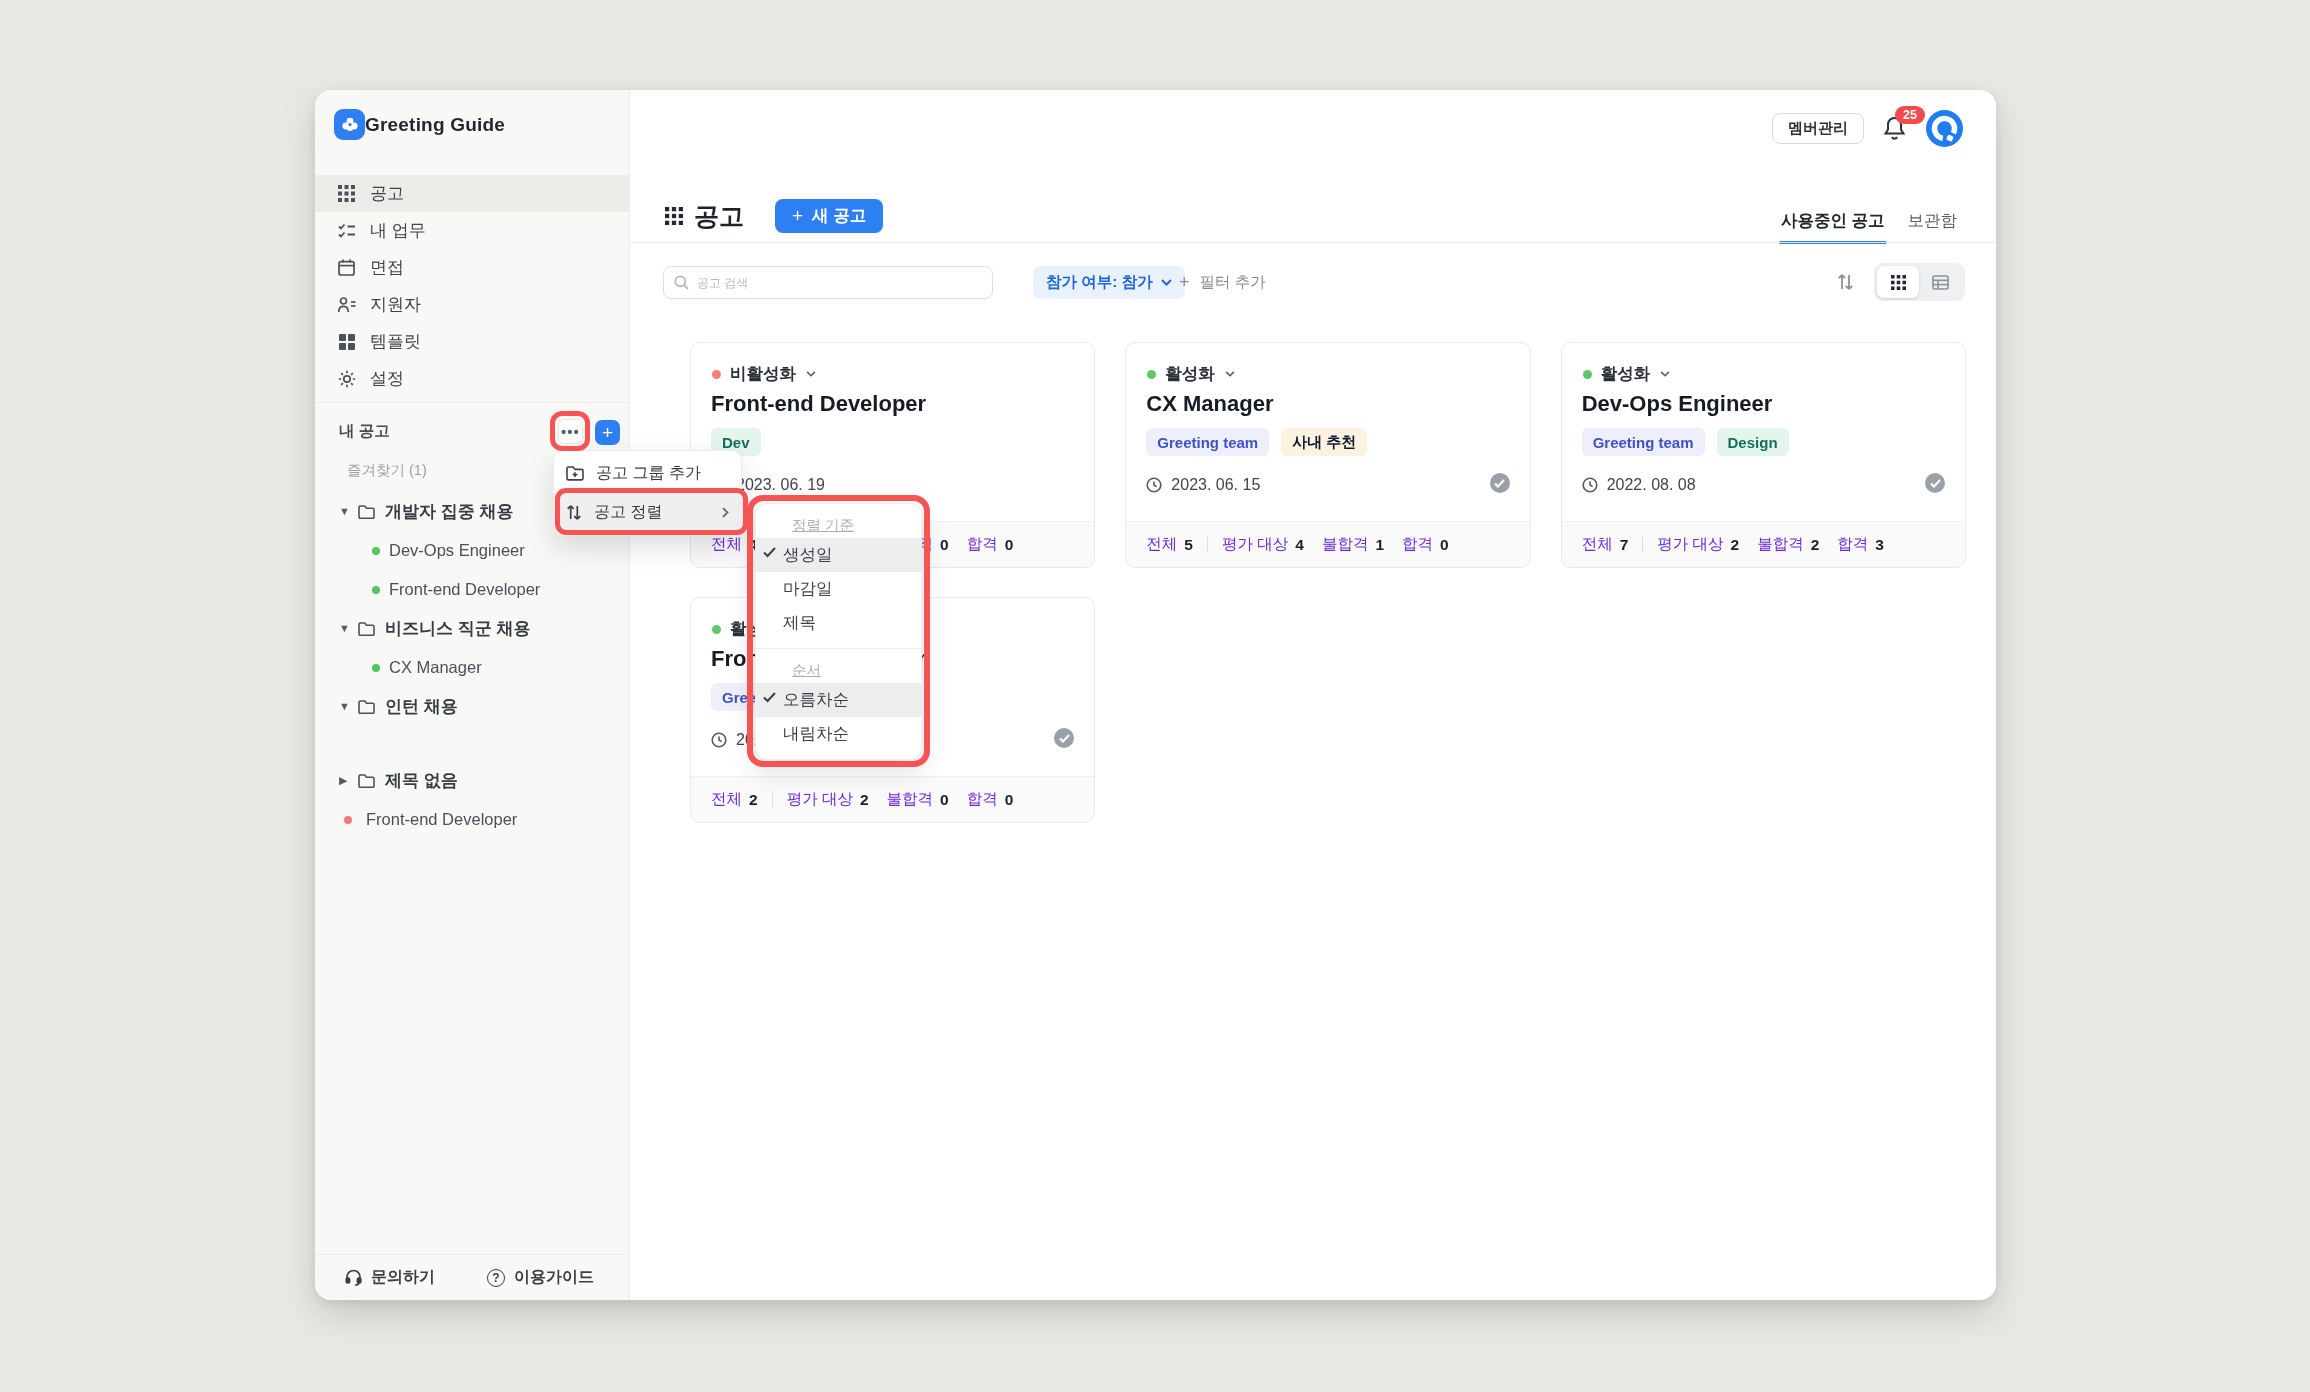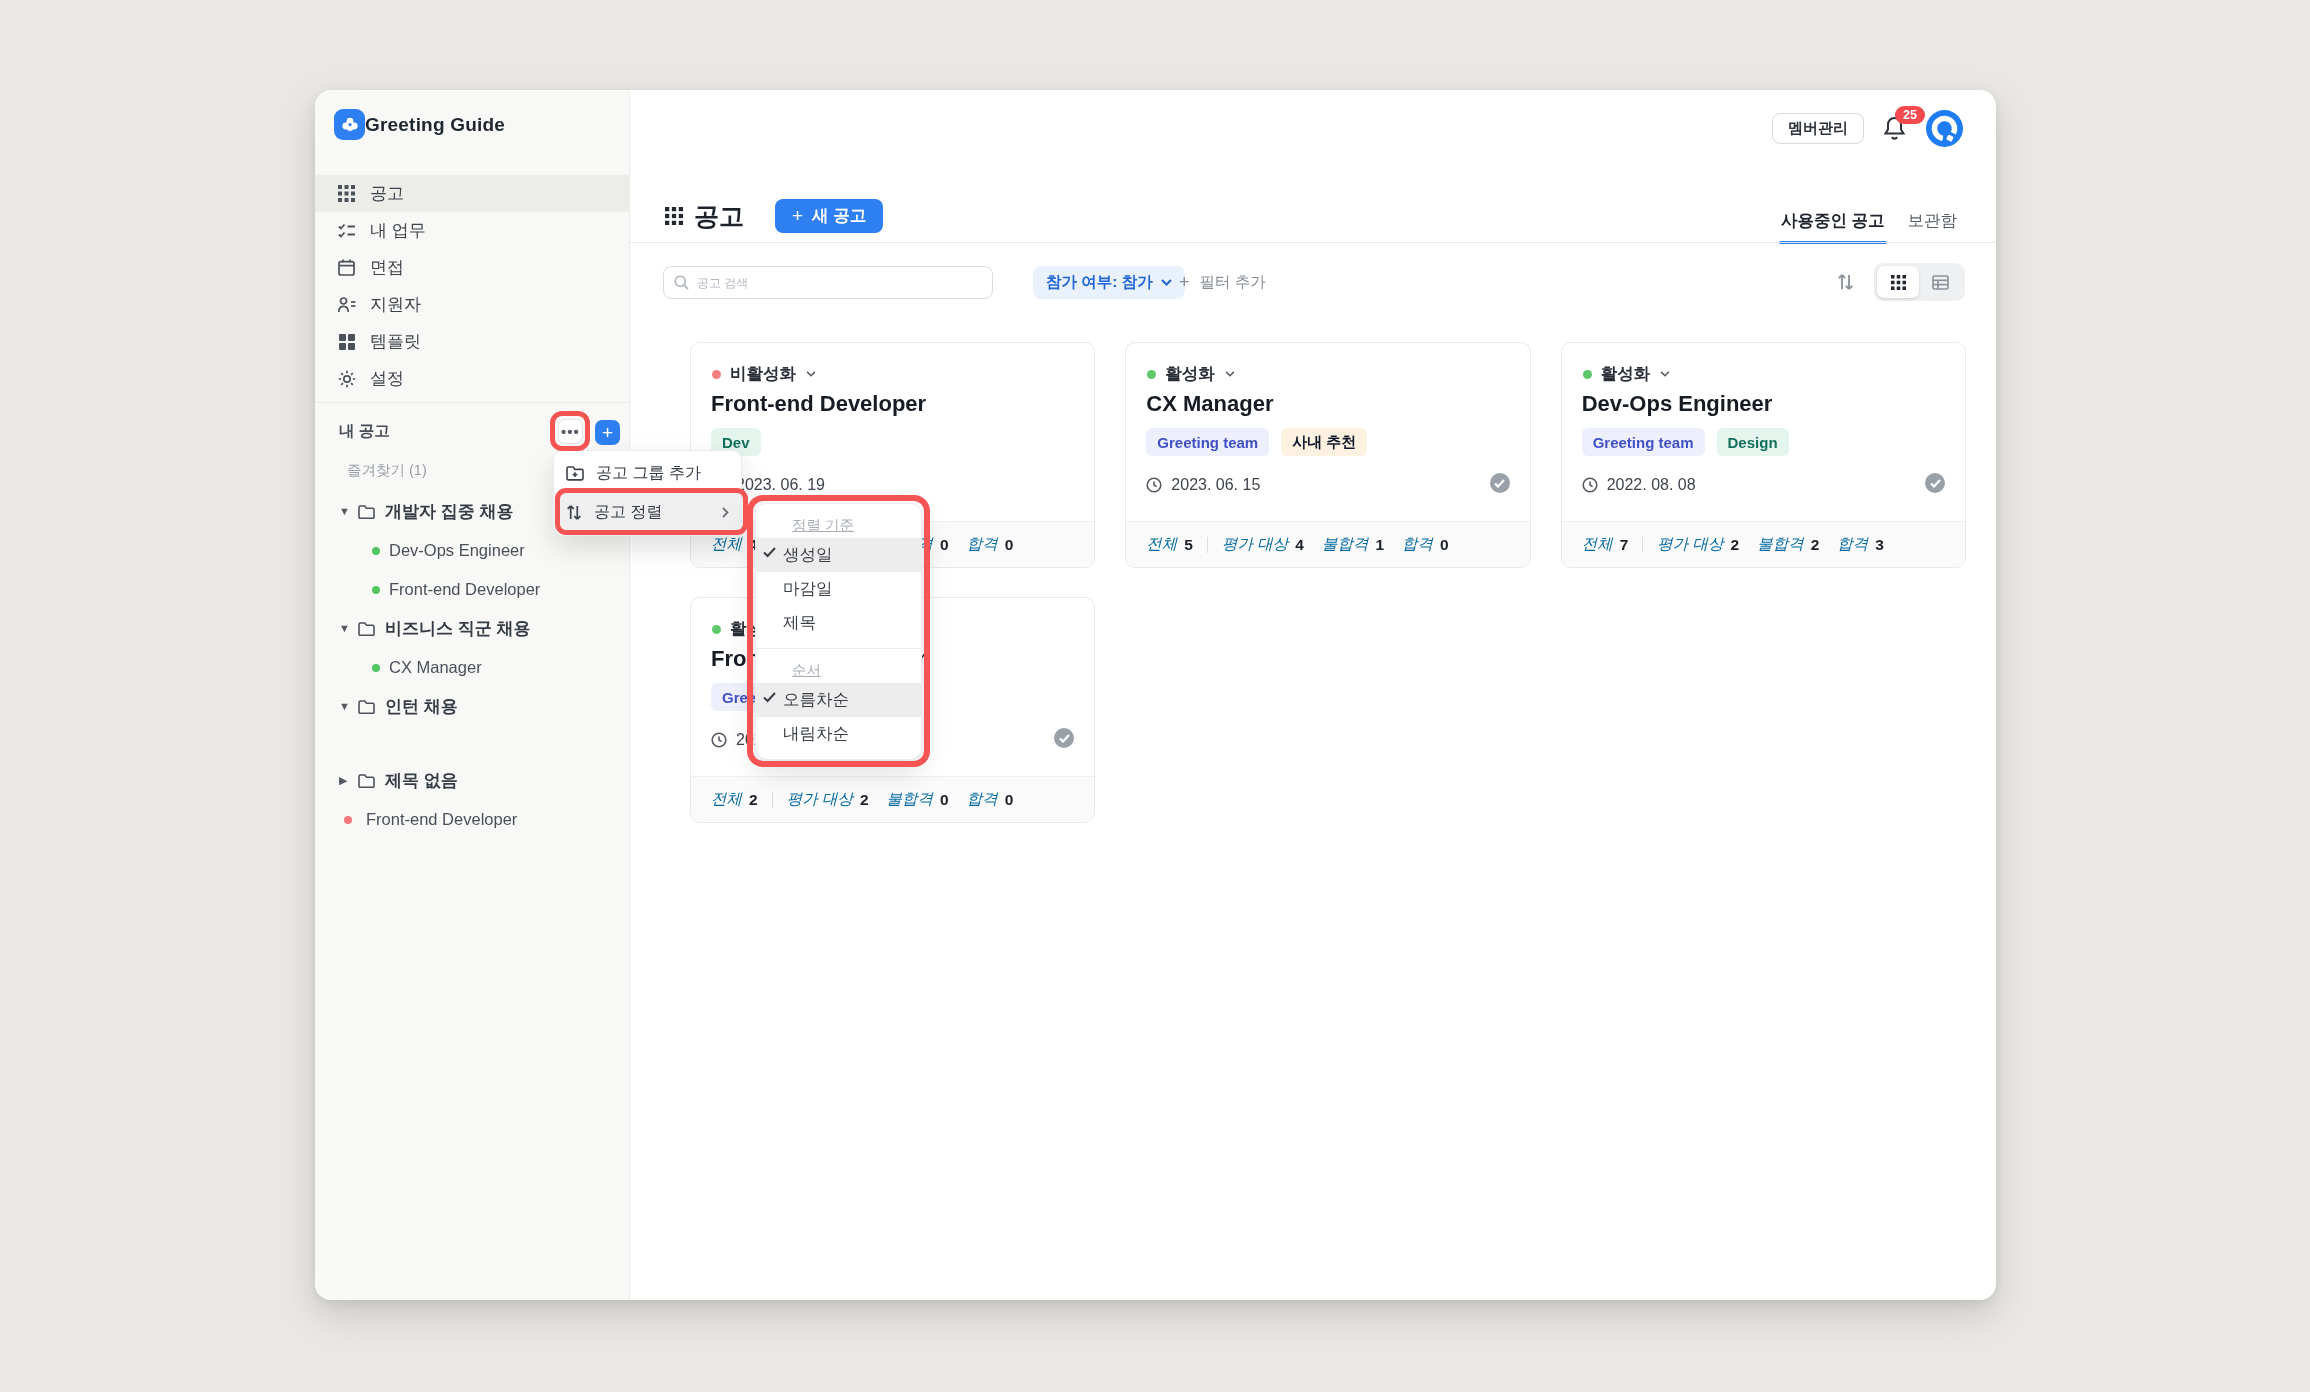--- a/index.html
+++ b/index.html
@@ -100,21 +100,21 @@
   .tag { height:28px; padding:0 11px; border-radius:6px; font-size:15px; font-weight:700; display:flex; align-items:center; }
   .tag.mint { background:#e4f5ee; color:#11705c; }
   .tag.indigo { background:#edf0fc; color:#4150c5; }
   .tag.orange { background:#fdf1e1; color:#0f172a; }
   .date-row { position:absolute; top:133px; left:20px; display:flex; align-items:center; gap:9px; color:#565b63; }
   .date-row .dtxt { font-size:16px; color:#3f444d; }
   .check-circle { position:absolute; top:130px; right:20px; width:20px; height:20px; border-radius:50%;
                   background:#9aa0a8; color:#fff; display:flex; align-items:center; justify-content:center; cursor:pointer; }
   .card-footer { position:absolute; left:0; right:0; bottom:0; height:46px; background:#fafafa; border-top:1px solid #efeff1;
                  border-radius:0 0 10px 10px; display:flex; align-items:center; padding:0 20px; font-size:15.5px; }
-  .card-footer .lab { color:#0369a1; margin-right:7px;font-style:italic; }
+  .card-footer .lab { color:#6d28d9; margin-right:7px; }
   .card-footer b { color:#1b202a; font-weight:700; }
   .card-footer .pipe { width:1px; height:16px; background:#dcdee2; margin:0 14px; }
   .card-footer .grp { margin-left:18px; display:flex; align-items:center; }
 
   
   .more-btn { position:absolute; left:243px; top:329px; width:25px; height:25px; border-radius:7px; background:#fff;
               border:1px solid #e4e5e7; z-index:41; display:flex; align-items:center; justify-content:center; cursor:pointer;
               color:#595f68; font-size:15px; font-weight:bold; letter-spacing:1px; line-height:0; }
   .plus-btn { position:absolute; left:280px; top:330px; width:25px; height:25px; border-radius:7px; background:#2e7ff2;
               z-index:41; color:#fff; font-size:19px; display:flex; align-items:center; justify-content:center; cursor:pointer; }
@@ -286,20 +286,37 @@
             </svg>
           </span>
         <span class="flabel">제목 없음</span>
       </div>
       <div class="tree-row">
         <span class="dot root"></span>
         <span class="ilabel root">Front-end Developer</span>
       </div>
     </div>
 
+    <div class="side-footer">
+      <div class="flink">
+        <span>
+            <svg width="17" height="17" viewBox="0 0 17 17" fill="none" stroke="currentColor" stroke-width="1.7">
+              <path d="M2 9 V8 a6.5 6.5 0 0 1 13 0 v1"></path>
+              <rect x="1.2" y="9" width="3.4" height="5" rx="1.5" fill="currentColor"></rect>
+              <rect x="12.4" y="9" width="3.4" height="5" rx="1.5" fill="currentColor"></rect>
+              <path d="M14 14 a4 2.5 0 0 1 -4 2"></path>
+            </svg>
+          </span>
+        <span>문의하기</span>
+      </div>
+      <div class="flink">
+        <span class="q">?</span>
+        <span>이용가이드</span>
+      </div>
+    </div>
   </div>
 
   <div class="main">
 
     <div class="header-actions">
       <button class="member-btn">멤버관리</button>
       <div class="bell-wrap">
         <svg width="25" height="27" viewBox="0 0 25 27" fill="none" stroke="currentColor" stroke-width="2">
             <path d="M12.5 3 C8.5 3 6 6 6 9.5 V14.5 L3.5 18.5 H21.5 L19 14.5 V9.5 C19 6 16.5 3 12.5 3 Z"></path>
             <path d="M10 22 a2.7 2.7 0 0 0 5 0"></path>

